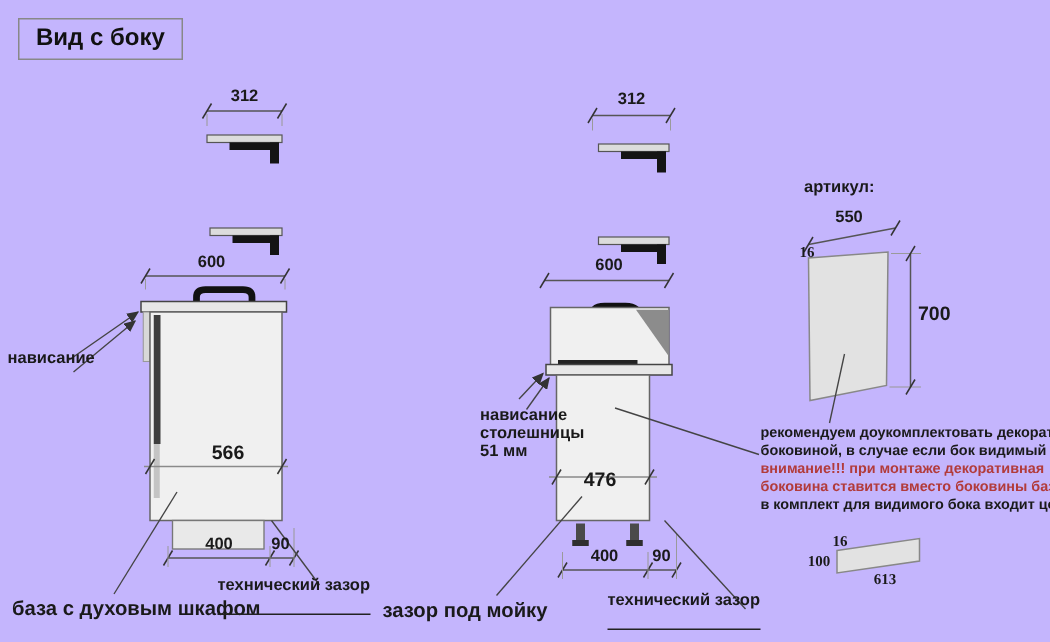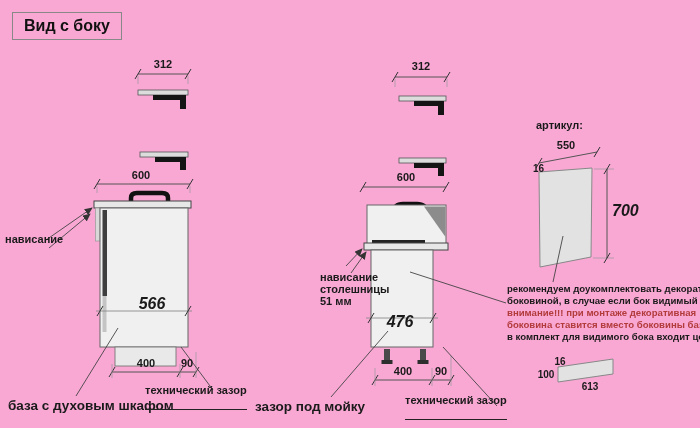--- a/index.html
+++ b/index.html
@@ -1,33 +1,33 @@
 <!DOCTYPE html>
 <html><head>
 <meta charset="utf-8">
 <style>
   html,body{margin:0;padding:0;background:#fff;}
-  #canvas{position:relative;width:700px;height:428px;background:#f9a8d4;overflow:hidden;
+  #canvas{position:relative;width:700px;height:428px;background:#c4b5fd;overflow:hidden;
           font-family:"Liberation Sans",sans-serif;}
   svg{position:absolute;left:0;top:0;}
   .dim{stroke:#555;stroke-width:1;}
   .dim2{stroke:#8a8a8a;stroke-width:.9;}
   .ext{stroke:#9a9a9a;stroke-width:.7;}
   .tick{stroke:#333;stroke-width:1;}
   .ldr{stroke:#444;stroke-width:.9;fill:none;}
   .bar{fill:#dcdcdc;stroke:#555;stroke-width:.8;}
   .blk{fill:#141414;}
   .top{fill:#e7e7e7;stroke:#444;stroke-width:1;}
   .body{fill:#f0f0f0;stroke:#666;stroke-width:1;}
   .plinth{fill:#e9e9e9;stroke:#777;stroke-width:.9;}
   .panel{fill:#e2e2e2;stroke:#888;stroke-width:1;}
   .fauc{stroke:#111;stroke-width:4.5;fill:none;stroke-linecap:round;}
   .lbl{position:absolute;font-weight:bold;color:#1a1a1a;white-space:nowrap;line-height:1.1;}
   .ctr{transform:translateX(-50%);}
-  .sz10{font-size:10px;} .sz11{font-size:11px;} .sz12{font-size:16px;font-style:italic;}
+  .sz10{font-size:10px;font-family:Liberation Serif, serif;} .sz11{font-size:11px;} .sz12{font-size:13px;}
   .sz13{font-size:13.5px;}
   .under{border-bottom:1px solid #222;padding-bottom:13px;}
   #title-box{position:absolute;left:12px;top:12px;border:1px solid #888;padding:4px 11px;
              font-size:16px;font-weight:bold;color:#111;}
   #note-block{position:absolute;left:507px;top:283px;width:196px;}
   #note-block div{font-size:9.6px;font-weight:bold;color:#1a1a1a;line-height:12px;white-space:nowrap;}
   #note-block div.red{color:#b23b3b;}
 </style>
 </head>
 <body>

